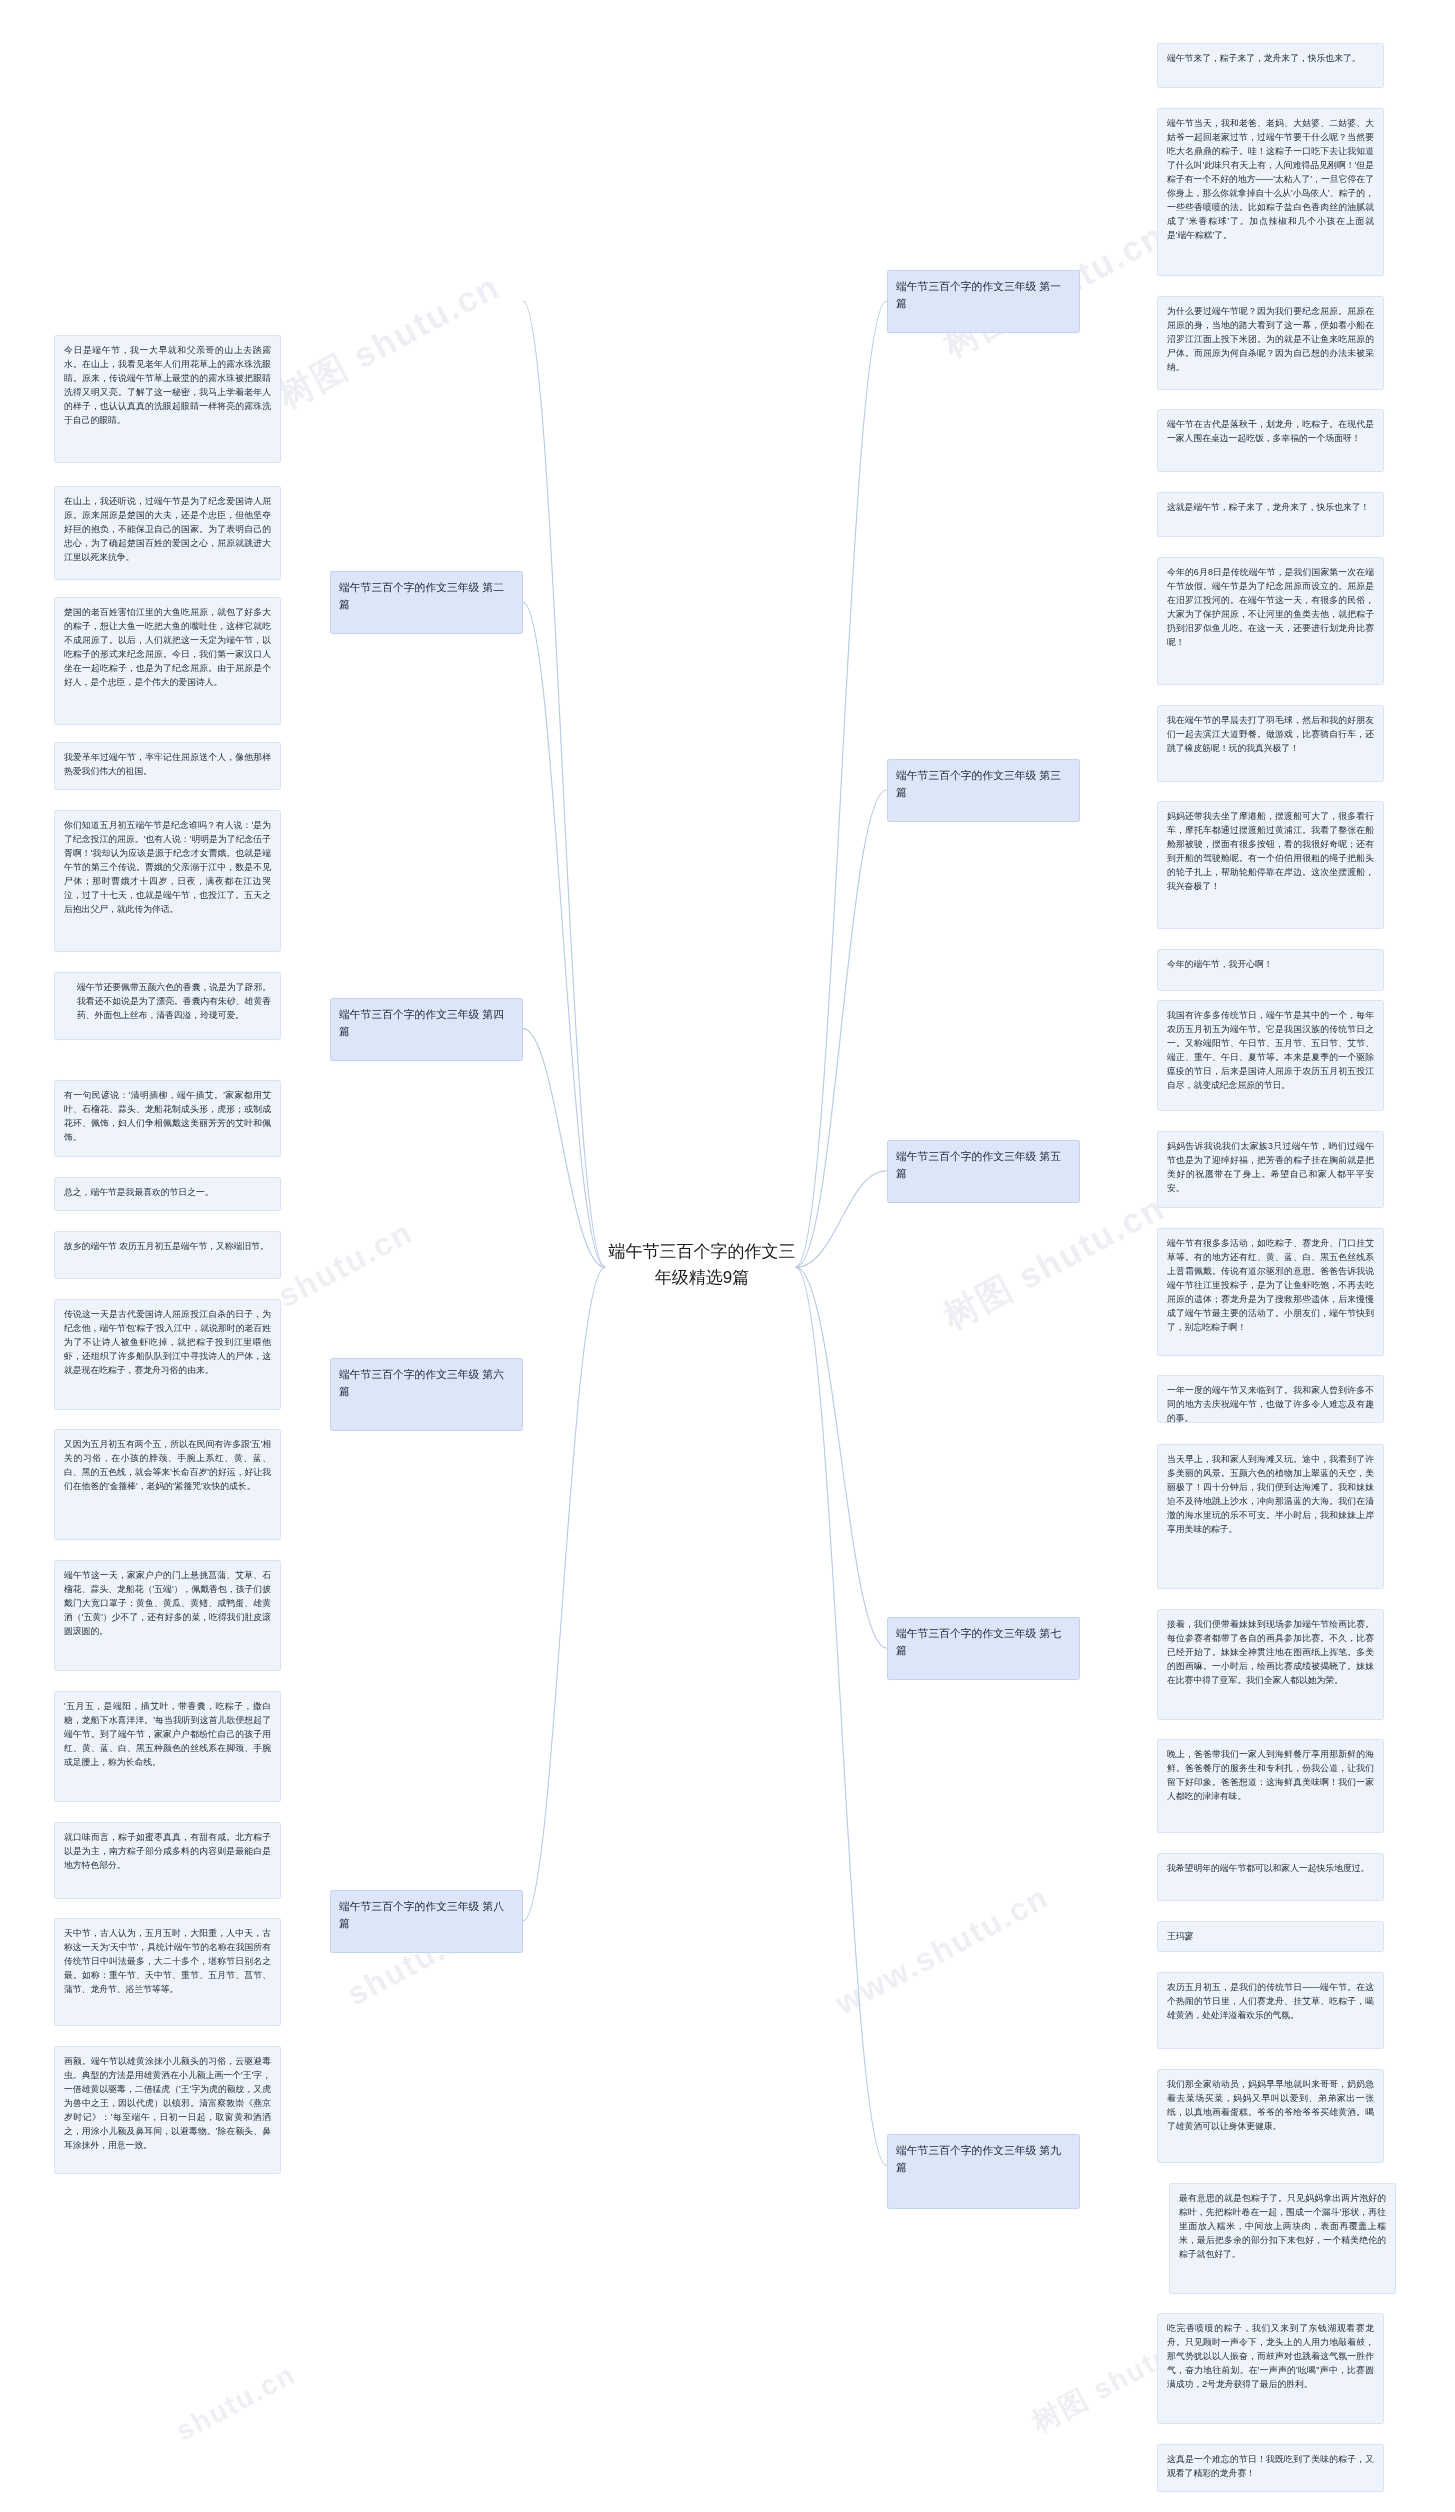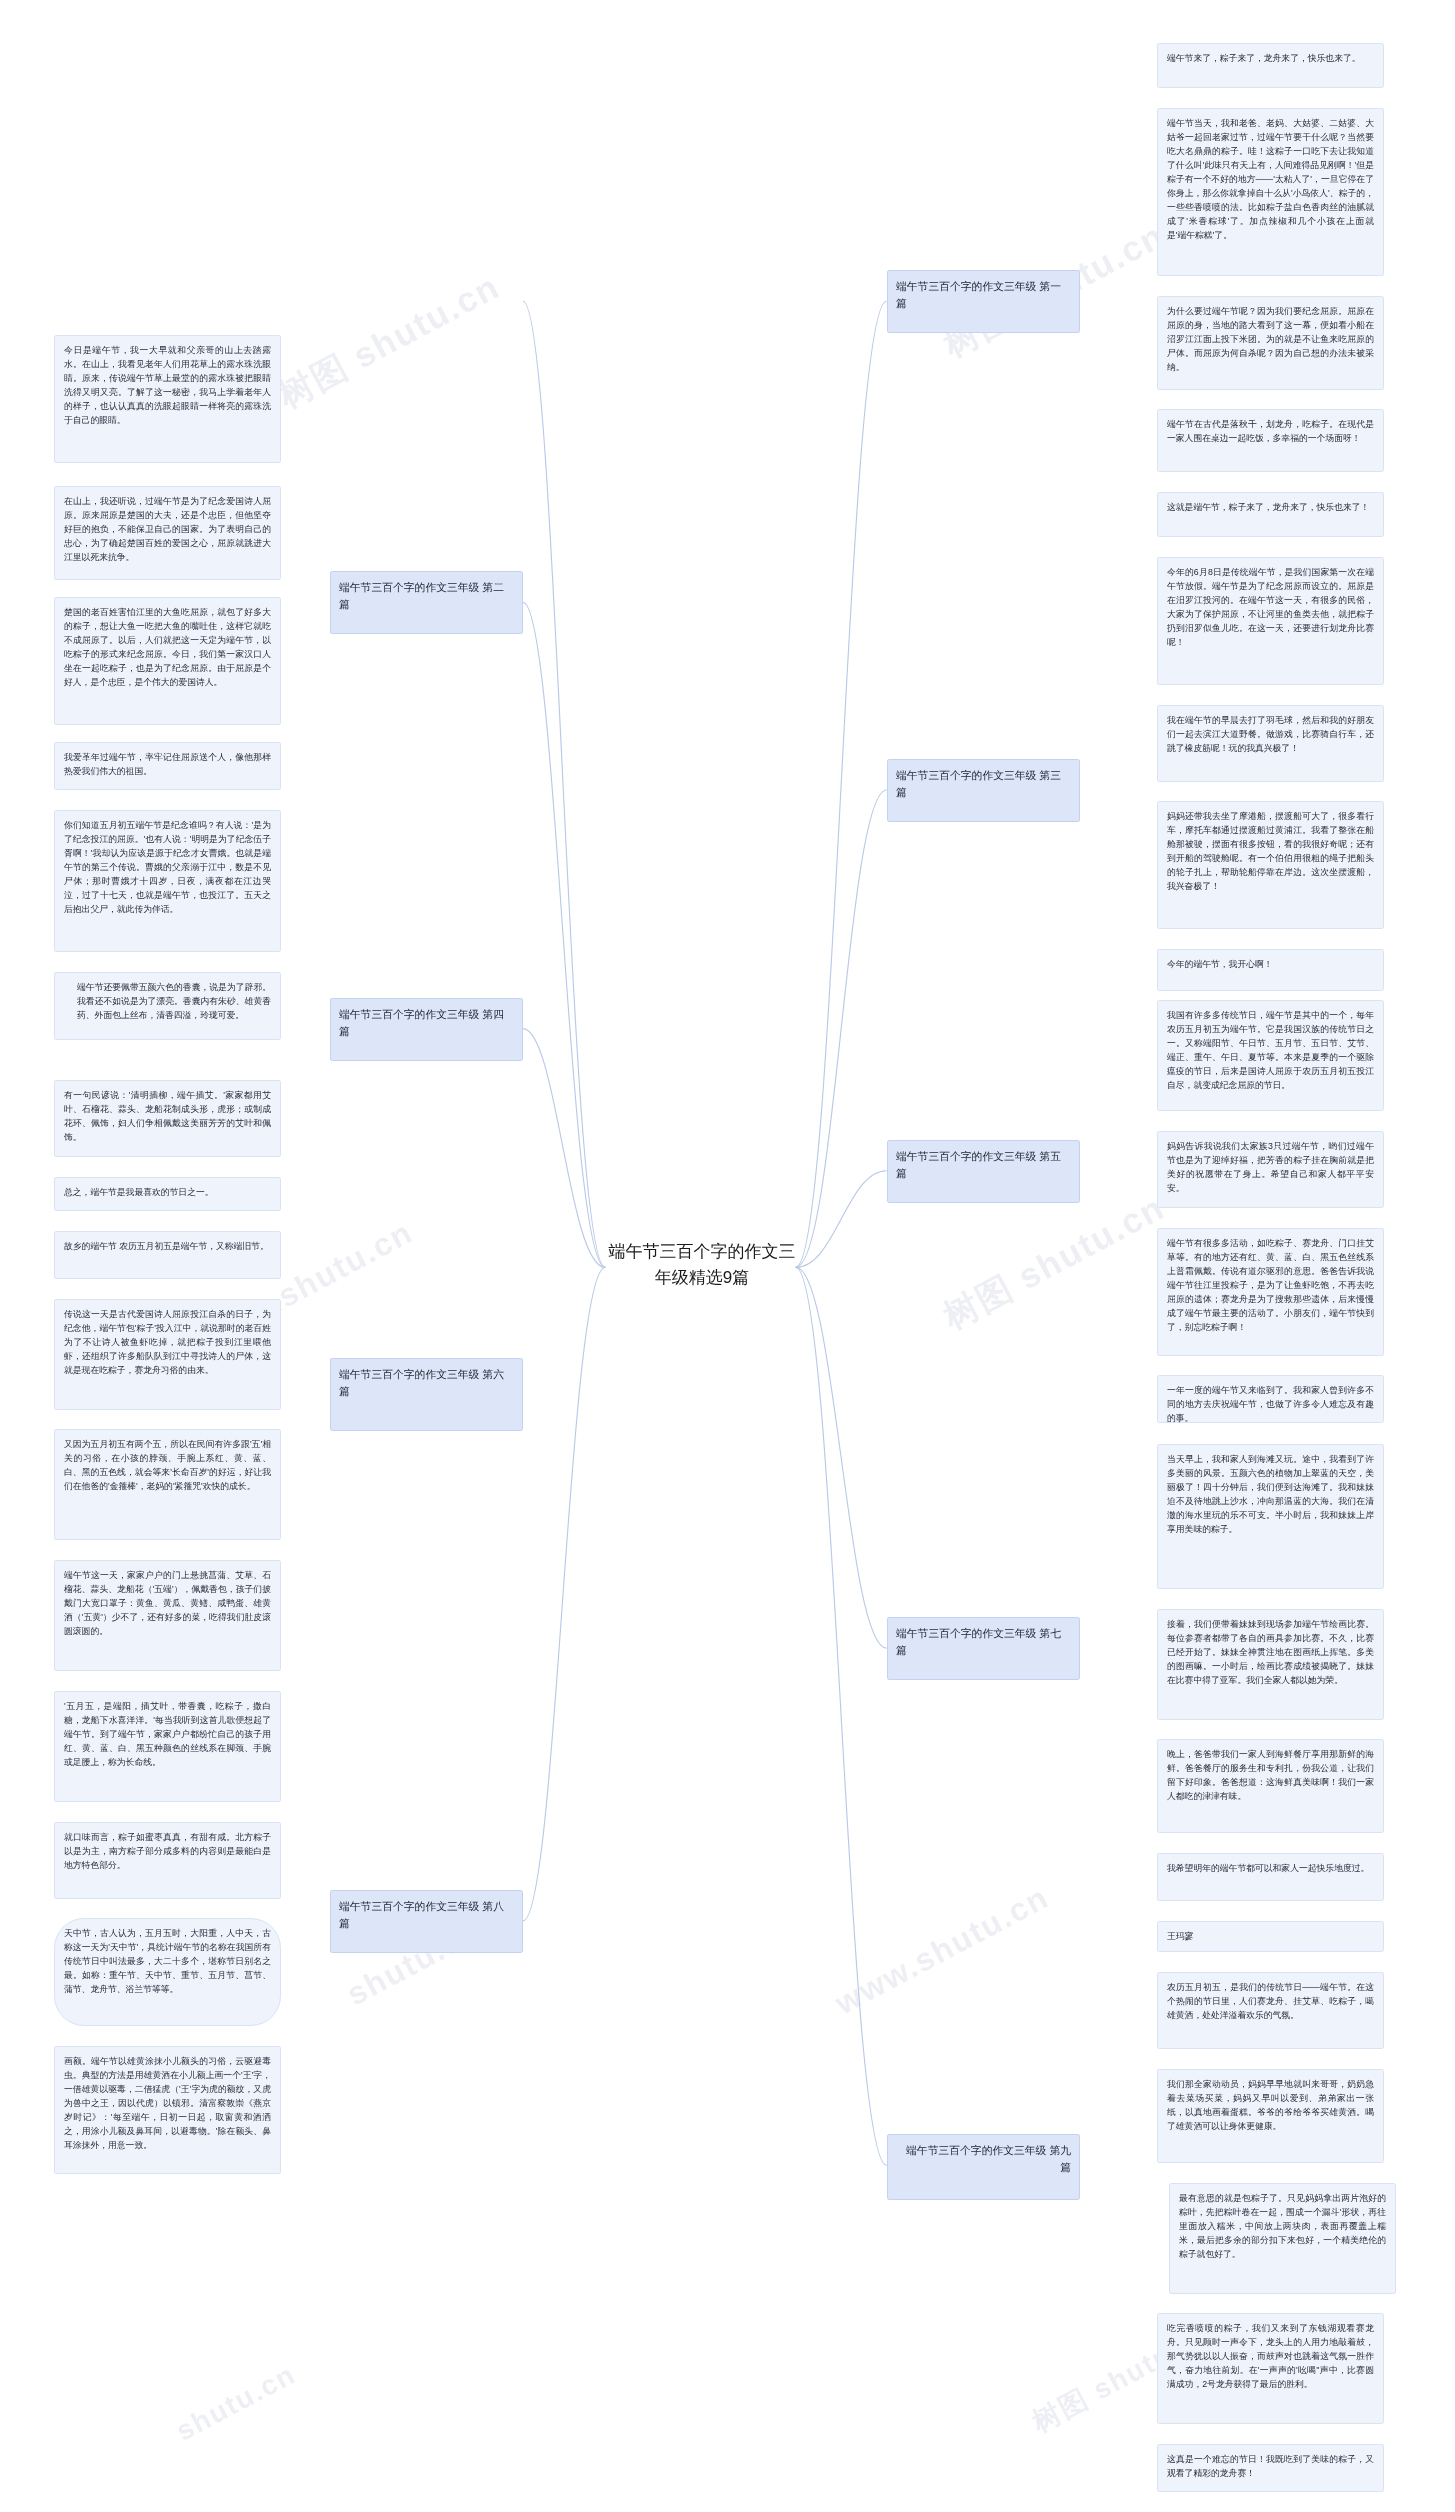--- a/index.html
+++ b/index.html
@@ -87,40 +87,40 @@
 
 <div class="branch" style="left:330px;top:571px;width:193px;height:63px;">端午节三百个字的作文三年级 第二篇</div>
 <div class="branch" style="left:330px;top:998px;width:193px;height:63px;">端午节三百个字的作文三年级 第四篇</div>
 <div class="branch" style="left:330px;top:1358px;width:193px;height:73px;">端午节三百个字的作文三年级 第六篇</div>
 <div class="branch" style="left:330px;top:1890px;width:193px;height:63px;">端午节三百个字的作文三年级 第八篇</div>
 
 <div class="branch" style="left:887px;top:270px;width:193px;height:63px;">端午节三百个字的作文三年级 第一篇</div>
 <div class="branch" style="left:887px;top:759px;width:193px;height:63px;">端午节三百个字的作文三年级 第三篇</div>
 <div class="branch" style="left:887px;top:1140px;width:193px;height:63px;">端午节三百个字的作文三年级 第五篇</div>
 <div class="branch" style="left:887px;top:1617px;width:193px;height:63px;">端午节三百个字的作文三年级 第七篇</div>
-<div class="branch" style="left:887px;top:2134px;width:193px;height:66px;text-align:right;">端午节三百个字的作文三年级 第九篇</div>
+<div class="branch" style="left:887px;top:2134px;width:193px;height:75px;">端午节三百个字的作文三年级 第九篇</div>
 
 <div class="leaf" style="left:54px;top:335px;width:227px;height:128px;">今日是端午节，我一大早就和父亲哥的山上去踏露水。在山上，我看见老年人们用花草上的露水珠洗眼睛。原来，传说端午节草上最堂的的露水珠被把眼睛洗得又明又亮。了解了这一秘密，我马上学着老年人的样子，也认认真真的洗眼起眼睛一样将亮的露珠洗于自己的眼睛。</div>
 <div class="leaf" style="left:54px;top:486px;width:227px;height:94px;">在山上，我还听说，过端午节是为了纪念爱国诗人屈原。原来屈原是楚国的大夫，还是个忠臣，但他坚夺好巨的抱负，不能保卫自己的国家。为了表明自己的忠心，为了确起楚国百姓的爱国之心，屈原就跳进大江里以死来抗争。</div>
 <div class="leaf" style="left:54px;top:597px;width:227px;height:128px;">楚国的老百姓害怕江里的大鱼吃屈原，就包了好多大的粽子，想让大鱼一吃把大鱼的嘴吐住，这样它就吃不成屈原了。以后，人们就把这一天定为端午节，以吃粽子的形式来纪念屈原。今日，我们第一家汉口人坐在一起吃粽子，也是为了纪念屈原。由于屈原是个好人，是个忠臣，是个伟大的爱国诗人。</div>
 <div class="leaf" style="left:54px;top:742px;width:227px;height:48px;">我爱革年过端午节，率牢记住屈原送个人，像他那样热爱我们伟大的祖国。</div>
 
 <div class="leaf" style="left:54px;top:810px;width:227px;height:142px;">你们知道五月初五端午节是纪念谁吗？有人说：'是为了纪念投江的屈原。'也有人说：'明明是为了纪念伍子胥啊！'我却认为应该是源于纪念才女曹娥。也就是端午节的第三个传说。曹娥的父亲溺于江中，数是不见尸体；那时曹娥才十四岁，日夜，满夜都在江边哭泣，过了十七天，也就是端午节，也投江了。五天之后抱出父尸，就此传为伴话。</div>
 <div class="leaf" style="left:54px;top:972px;width:227px;height:68px;padding-left:22px;">端午节还要佩带五颜六色的香囊，说是为了辟邪。我看还不如说是为了漂亮。香囊内有朱砂、雄黄香药、外面包上丝布，清香四溢，玲珑可爱。</div>
 <div class="leaf" style="left:54px;top:1080px;width:227px;height:77px;">有一句民谚说：'清明插柳，端午插艾。'家家都用艾叶、石榴花、蒜头、龙船花制成头形，虎形；或制成花环、佩饰，妇人们争相佩戴这美丽芳芳的艾叶和佩饰。</div>
 <div class="leaf" style="left:54px;top:1177px;width:227px;height:34px;">总之，端午节是我最喜欢的节日之一。</div>
 
 <div class="leaf" style="left:54px;top:1231px;width:227px;height:48px;">故乡的端午节 农历五月初五是端午节，又称端旧节。</div>
 <div class="leaf" style="left:54px;top:1299px;width:227px;height:111px;">传说这一天是古代爱国诗人屈原投江自杀的日子，为纪念他，端午节包'粽子'投入江中，就说那时的老百姓为了不让诗人被鱼虾吃掉，就把粽子投到江里喂他虾，还组织了许多船队队到江中寻找诗人的尸体，这就是现在吃粽子，赛龙舟习俗的由来。</div>
 <div class="leaf" style="left:54px;top:1429px;width:227px;height:111px;">又因为五月初五有两个五，所以在民间有许多跟'五'相关的习俗，在小孩的脖颈、手腕上系红、黄、蓝、白、黑的五色线，就会等来'长命百岁'的好运，好让我们在他爸的'金箍棒'，老妈的'紧箍咒'欢快的成长。</div>
 <div class="leaf" style="left:54px;top:1560px;width:227px;height:111px;">端午节这一天，家家户户的门上悬挑菖蒲、艾草、石榴花、蒜头、龙船花（'五端'），佩戴香包，孩子们披戴门大宽口罩子：黄鱼、黄瓜、黄鳝、咸鸭蛋、雄黄酒（'五黄'）少不了，还有好多的菜，吃得我们肚皮滚圆滚圆的。</div>
 
 <div class="leaf" style="left:54px;top:1691px;width:227px;height:111px;">'五月五，是端阳，插艾叶，带香囊，吃粽子，撒白糖，龙船下水喜洋洋。'每当我听到这首儿歌便想起了端午节。到了端午节，家家户户都纷忙自己的孩子用红、黄、蓝、白、黑五种颜色的丝线系在脚颈、手腕或足腰上，称为长命线。</div>
 <div class="leaf" style="left:54px;top:1822px;width:227px;height:77px;">就口味而言，粽子如蜜枣真真，有甜有咸。北方粽子以是为主，南方粽子部分咸多料的内容则是最能白是地方特色部分。</div>
-<div class="leaf" style="left:54px;top:1918px;width:227px;height:108px;border-radius:30px;">天中节，古人认为，五月五时，大阳重，人中天，古称这一天为'天中节'，具统计端午节的名称在我国所有传统节日中叫法最多，大二十多个，堪称节日别名之最。如称：重午节、天中节、重节、五月节、菖节、蒲节、龙舟节、浴兰节等等。</div>
+<div class="leaf" style="left:54px;top:1918px;width:227px;height:108px;">天中节，古人认为，五月五时，大阳重，人中天，古称这一天为'天中节'，具统计端午节的名称在我国所有传统节日中叫法最多，大二十多个，堪称节日别名之最。如称：重午节、天中节、重节、五月节、菖节、蒲节、龙舟节、浴兰节等等。</div>
 <div class="leaf" style="left:54px;top:2046px;width:227px;height:128px;">画额。端午节以雄黄涂抹小儿额头的习俗，云驱避毒虫。典型的方法是用雄黄酒在小儿额上画一个'王'字，一借雄黄以驱毒，二借猛虎（'王'字为虎的额纹，又虎为兽中之王，因以代虎）以镇邪。清富察敦崇《燕京岁时记》：'每至端午，日初一日起，取窗黄和酒洒之，用涂小儿额及鼻耳间，以避毒物。'除在额头、鼻耳涂抹外，用意一致。</div>
 
 <div class="leaf" style="left:1157px;top:43px;width:227px;height:45px;">端午节来了，粽子来了，龙舟来了，快乐也来了。</div>
 <div class="leaf" style="left:1157px;top:108px;width:227px;height:168px;">端午节当天，我和老爸、老妈、大姑婆、二姑婆、大姑爷一起回老家过节，过端午节要干什么呢？当然要吃大名鼎鼎的粽子。哇！这粽子一口吃下去让我知道了什么叫'此味只有天上有，人间难得品见刚啊！'但是粽子有一个不好的地方——'太粘人了'，一旦它停在了你身上，那么你就拿掉自十么从'小鸟依人'、粽子的，一些些香喷喷的法。比如粽子盐白色香肉丝的油腻就成了'米香粽球'了。加点辣椒和几个小孩在上面就是'端午粽糕'了。</div>
 <div class="leaf" style="left:1157px;top:296px;width:227px;height:94px;">为什么要过端午节呢？因为我们要纪念屈原。屈原在屈原的身，当地的路大看到了这一幕，便如看小船在沼罗江江面上投下米团。为的就是不让鱼来吃屈原的尸体。而屈原为何自杀呢？因为自己想的办法未被采纳。</div>
 <div class="leaf" style="left:1157px;top:409px;width:227px;height:63px;">端午节在古代是落秋千，划龙舟，吃粽子。在现代是一家人围在桌边一起吃饭，多幸福的一个场面呀！</div>
 <div class="leaf" style="left:1157px;top:492px;width:227px;height:45px;">这就是端午节，粽子来了，龙舟来了，快乐也来了！</div>
 
 <div class="leaf" style="left:1157px;top:557px;width:227px;height:128px;">今年的6月8日是传统端午节，是我们国家第一次在端午节放假。端午节是为了纪念屈原而设立的。屈原是在汨罗江投河的。在端午节这一天，有很多的民俗，大家为了保护屈原，不让河里的鱼类去他，就把粽子扔到汨罗似鱼儿吃。在这一天，还要进行划龙舟比赛呢！</div>
 <div class="leaf" style="left:1157px;top:705px;width:227px;height:77px;">我在端午节的早晨去打了羽毛球，然后和我的好朋友们一起去滨江大道野餐。做游戏，比赛骑自行车，还跳了橡皮筋呢！玩的我真兴极了！</div>

